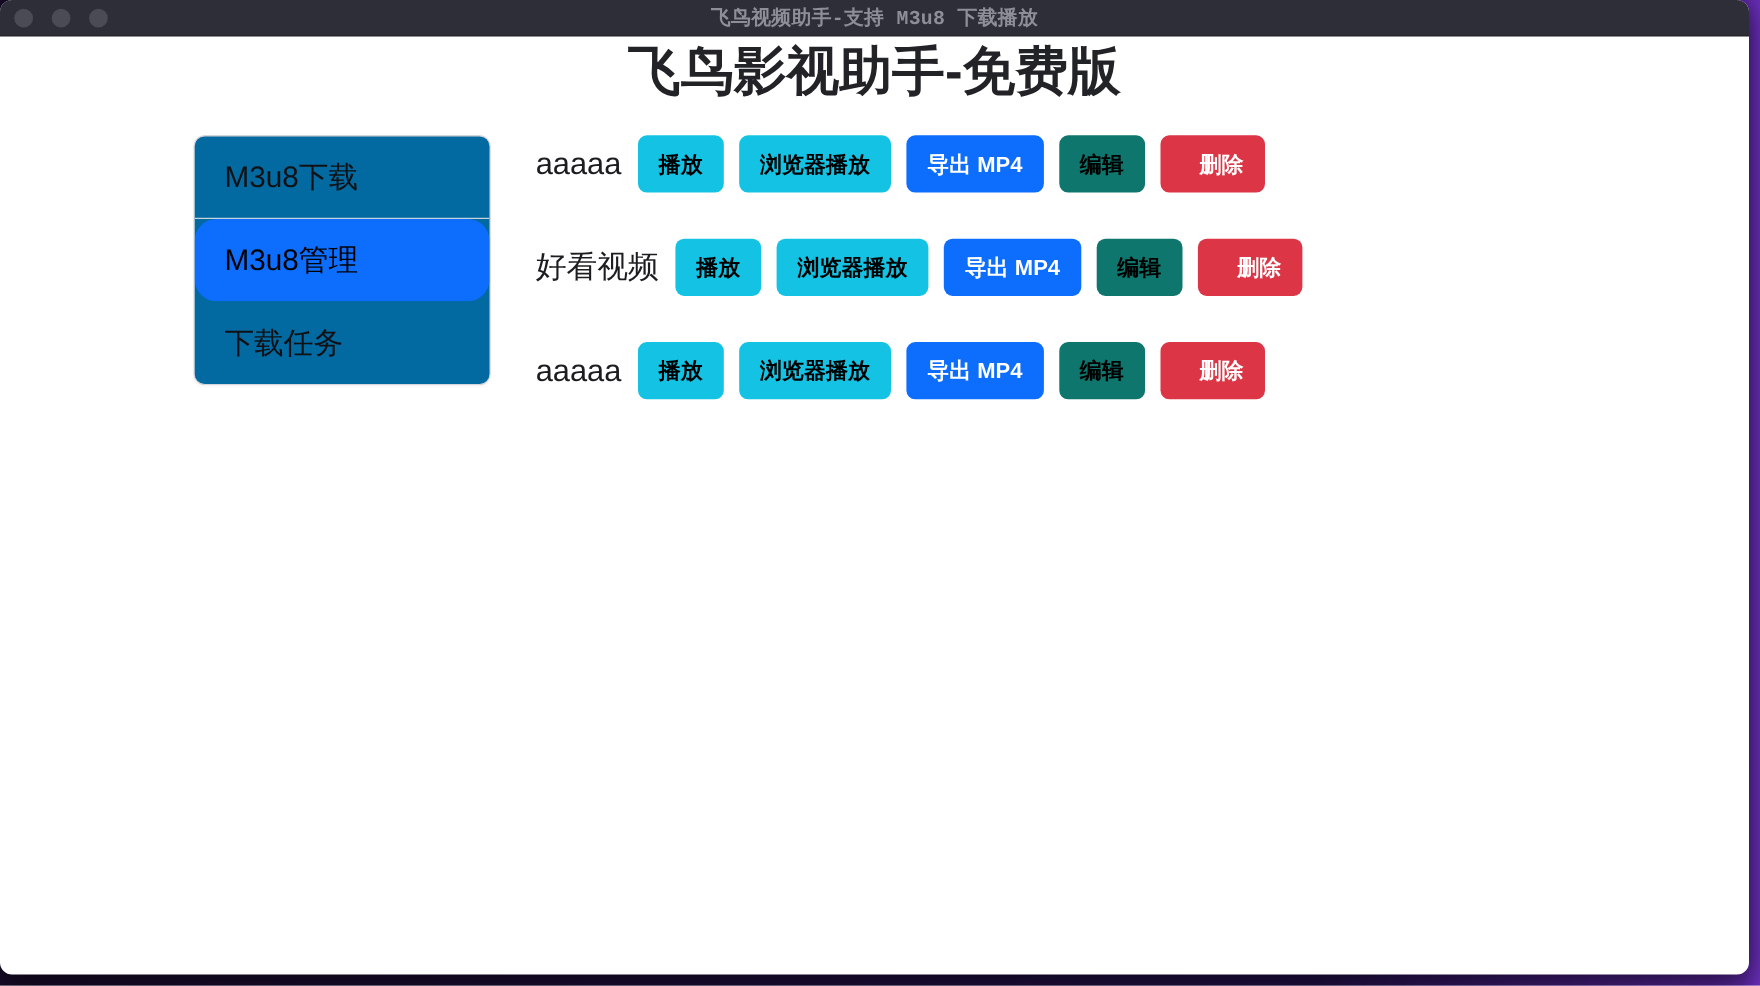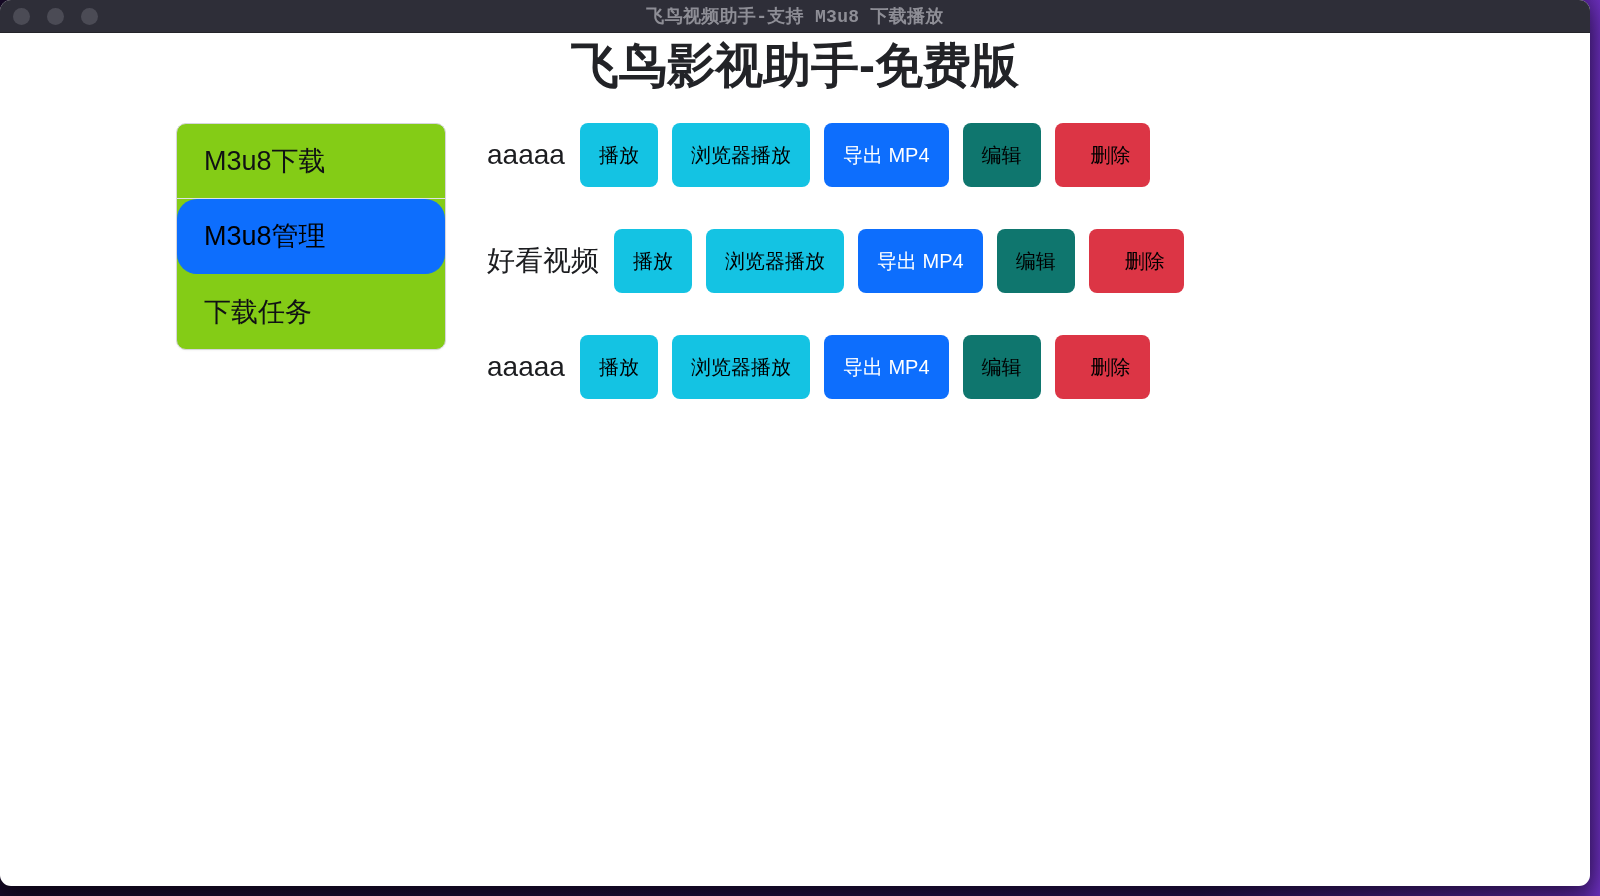--- a/index.html
+++ b/index.html
@@ -62,21 +62,21 @@
   }
   .main {
     display: flex;
     align-items: flex-start;
     margin-top: 30px;
     padding-left: 176px;
   }
   .sidebar {
     width: 270px;
     flex: 0 0 270px;
-    background: #84cc16;
+    background: #0369a1;
     border: 1px solid #d6d6dc;
     border-radius: 10px;
     overflow: hidden;
     box-shadow: 0 1px 2px rgba(0,0,0,0.04);
   }
   .side-item {
     height: 75px;
     display: flex;
     align-items: center;
     padding: 0 27px;
@@ -103,36 +103,36 @@
     align-items: center;
     gap: 14px;
   }
   .video-name {
     font-size: 28px;
     color: #1c1d20;
     margin-right: 1px;
     white-space: nowrap;
   }
   .btn {
-    height: 64px;
+    height: 52px;
     padding: 0 19px;
     border: none;
     border-radius: 8px;
     font-family: inherit;
     font-size: 20px;
-    font-weight: 400;
+    font-weight: 700;
     display: inline-flex;
     align-items: center;
     white-space: nowrap;
     cursor: pointer;
   }
   .btn-info    { background: #14c3e3; color: #000000; }
   .btn-primary { background: #0d6efd; color: #ffffff; }
   .btn-warning { background: #0f766e; color: #000000; }
-  .btn-danger  { background: #dc3545; color: #000000; padding-left: 36px; }
+  .btn-danger  { background: #dc3545; color: #ffffff; padding-left: 36px; }
 </style>
 </head>
 <body>
 
 <div class="window">
   <div class="titlebar">
     <div class="traffic">
         <button type="button" class="light"></button>
         <button type="button" class="light"></button>
         <button type="button" class="light"></button>

